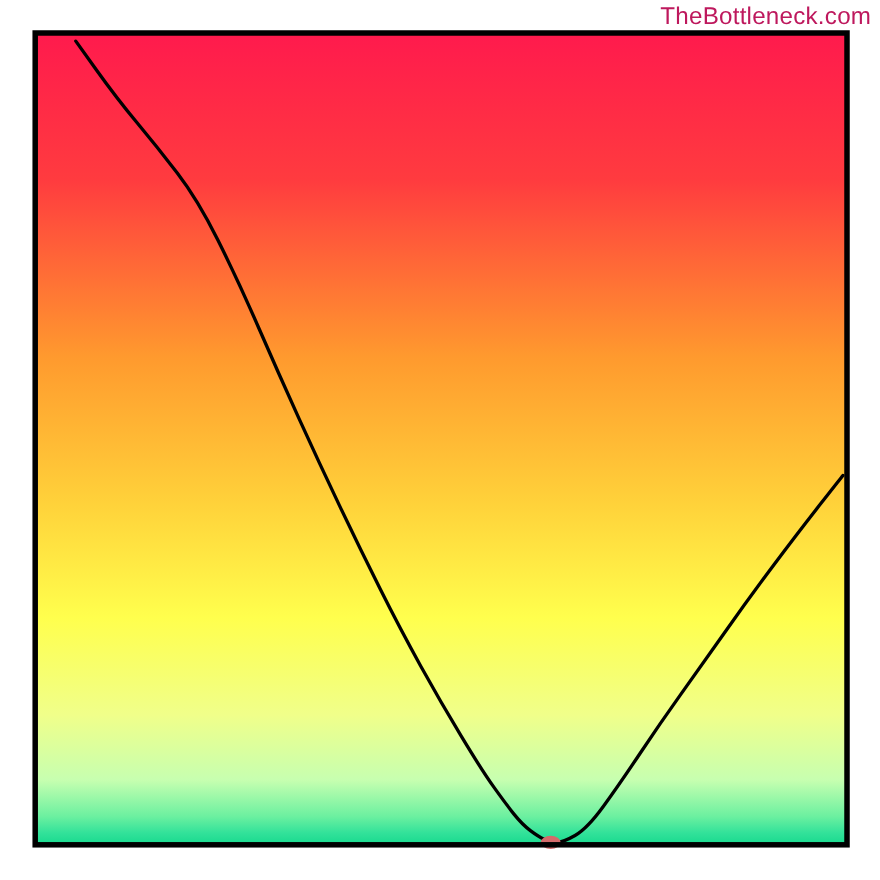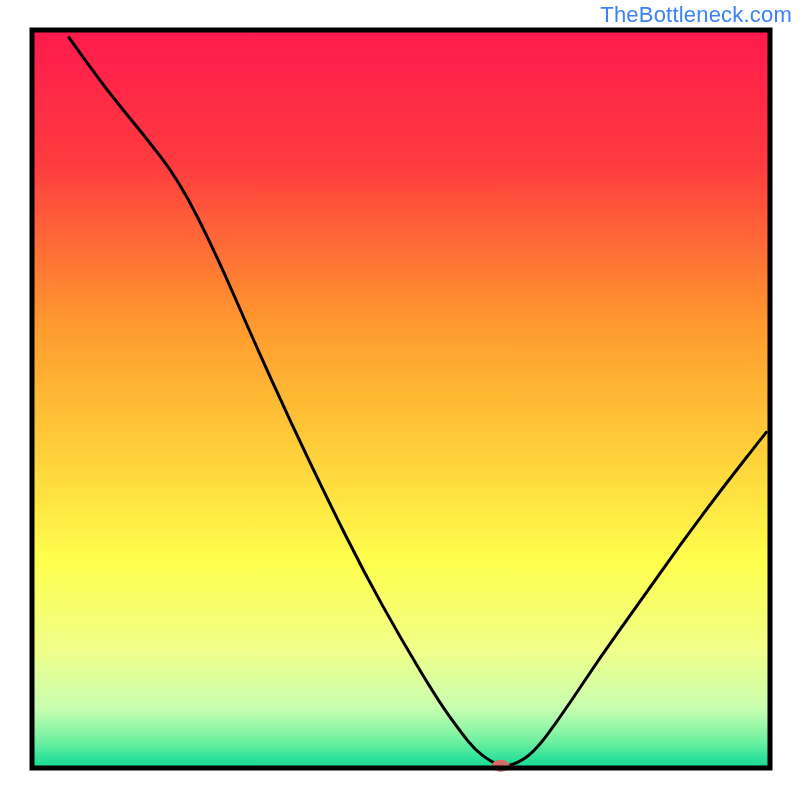--- a/index.html
+++ b/index.html
@@ -14,21 +14,21 @@
     position: relative;
     width: 800px;
     height: 800px;
   }
   .watermark {
     position: absolute;
     top: 2px;
     right: 8px;
     font-size: 22px;
     font-weight: 500;
-    color: #3b82f6;
+    color: #be185d;
     letter-spacing: 0.2px;
     z-index: 20;
   }
   svg {
     display: block;
   }
 </style>
 </head>
 <body>
 

